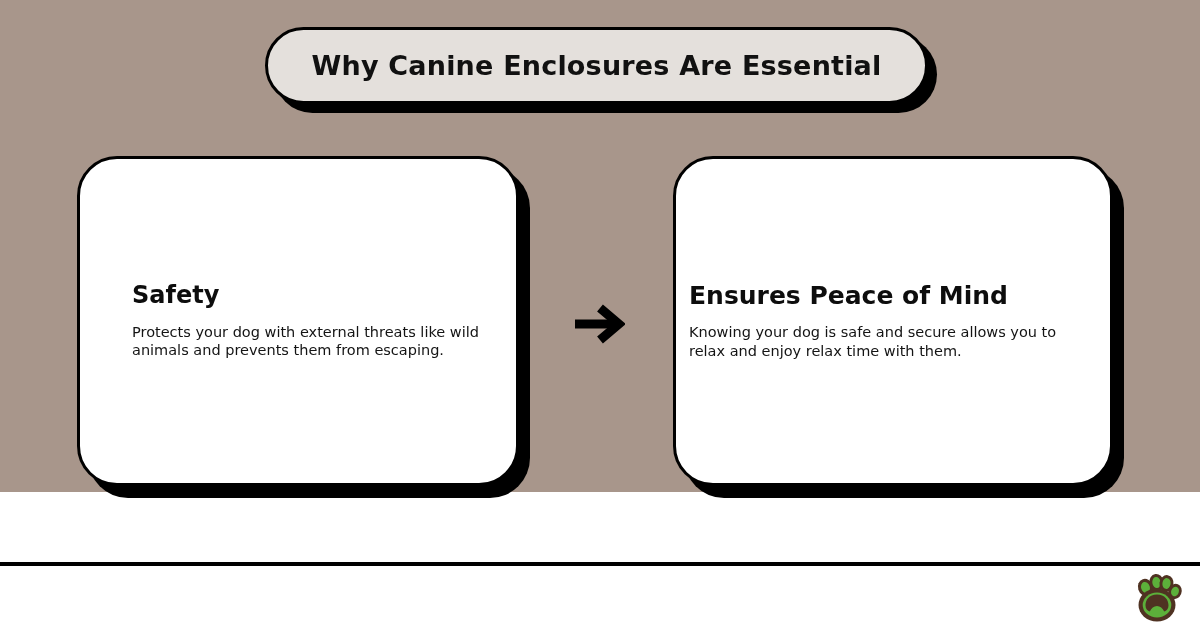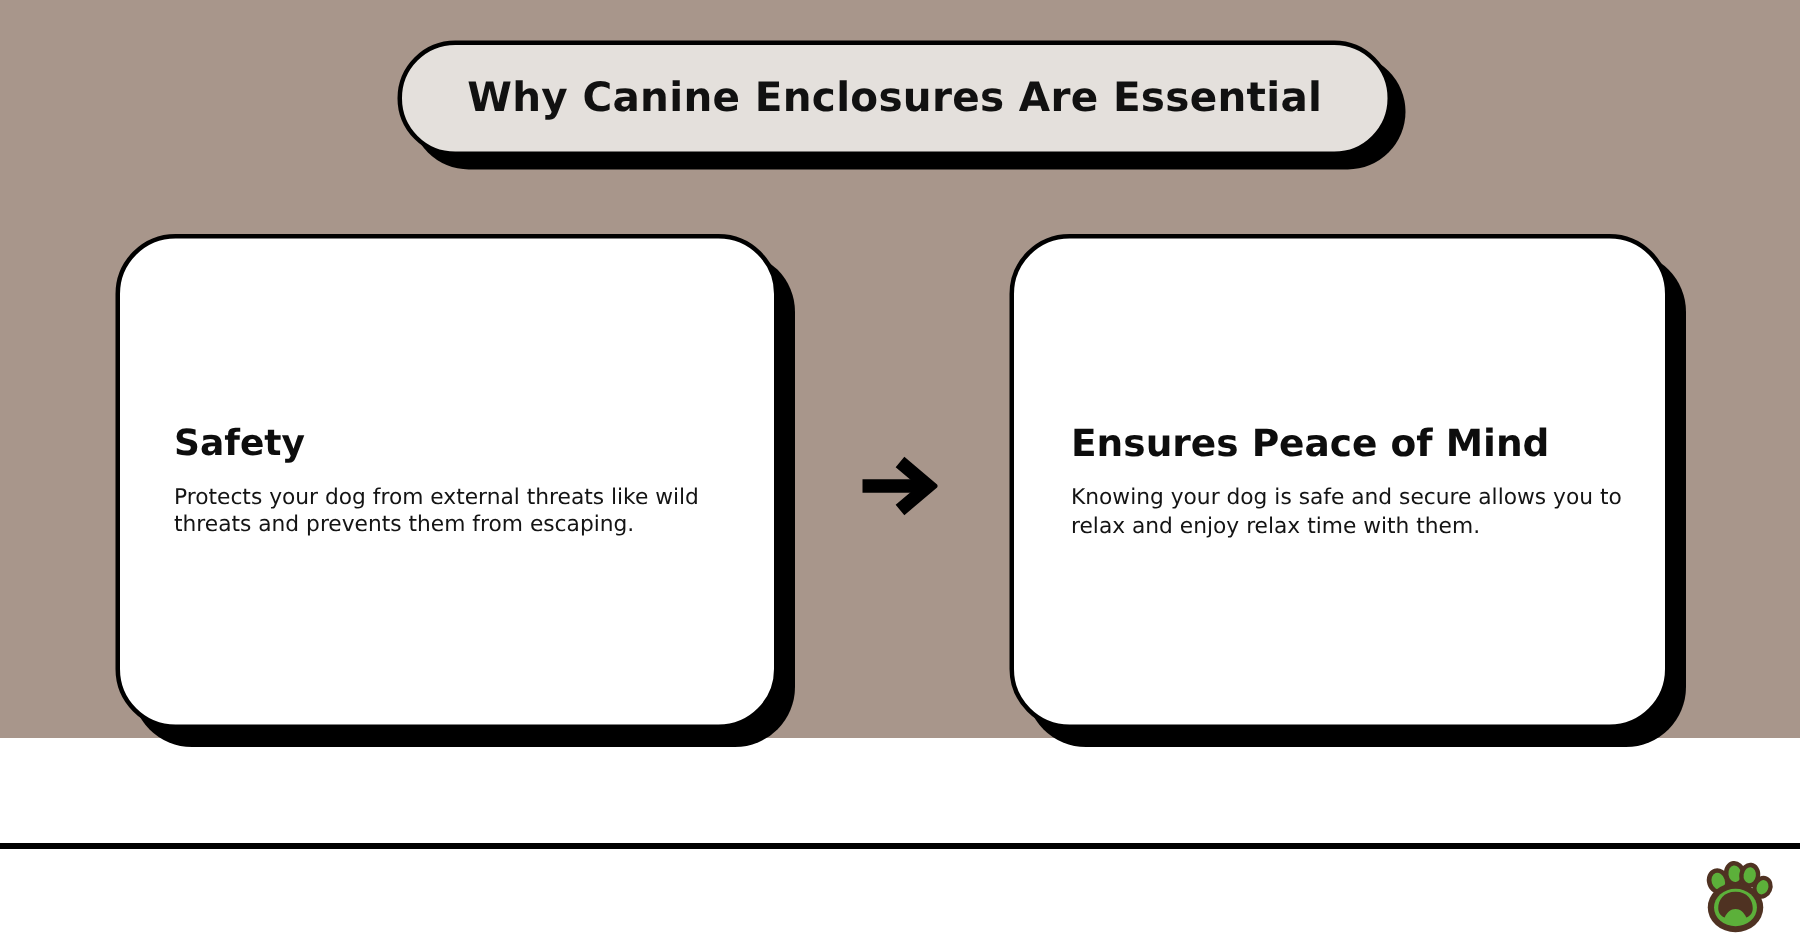--- a/index.html
+++ b/index.html
@@ -113,22 +113,22 @@
     height: 330px;
   }
 
   #card-right-wrap {
     left: 673px;
     top: 156px;
     width: 440px;
     height: 330px;
   }
 
-  #card-left .card-inner { padding: 0 20px 0 36px; }
-  #card-right .card-inner { padding: 0 20px 0 38px; }
+  #card-left .card-inner { padding: 0 20px 0 36px; margin-left: 16px; }
+  #card-right .card-inner { padding: 0 20px 0 13px; }
 
   .card-heading {
     font-weight: bold;
     color: #0d0d0d;
     line-height: 1.15;
     margin-bottom: 13px;
   }
 
   #card-left-heading  { font-size: 24px; }
   #card-right-heading { font-size: 25px; }
@@ -185,21 +185,21 @@
     <div id="title-pill">
       <div id="title-text">Why Canine Enclosures Are Essential</div>
     </div>
   </div>
 
   <div id="card-left-wrap" class="card-wrap">
     <div class="card-shadow"></div>
     <div id="card-left" class="card">
       <div class="card-inner">
         <div id="card-left-heading" class="card-heading">Safety</div>
-        <div class="card-body">Protects your dog from external threats like wild threats and prevents them from escaping.</div>
+        <div class="card-body">Protects your dog with external threats like wild animals and prevents them from escaping.</div>
       </div>
     </div>
   </div>
 
   <div id="arrow-connector">
     <svg width="52" height="42" viewBox="0 0 52 42" xmlns="http://www.w3.org/2000/svg">
       <path d="M2 21 H40" stroke="#000000" stroke-width="9" stroke-linecap="butt" fill="none"></path>
       <path d="M27 5 L46 21 L27 37" stroke="#000000" stroke-width="9" fill="none" stroke-linejoin="miter" stroke-linecap="butt"></path>
     </svg>
   </div>

